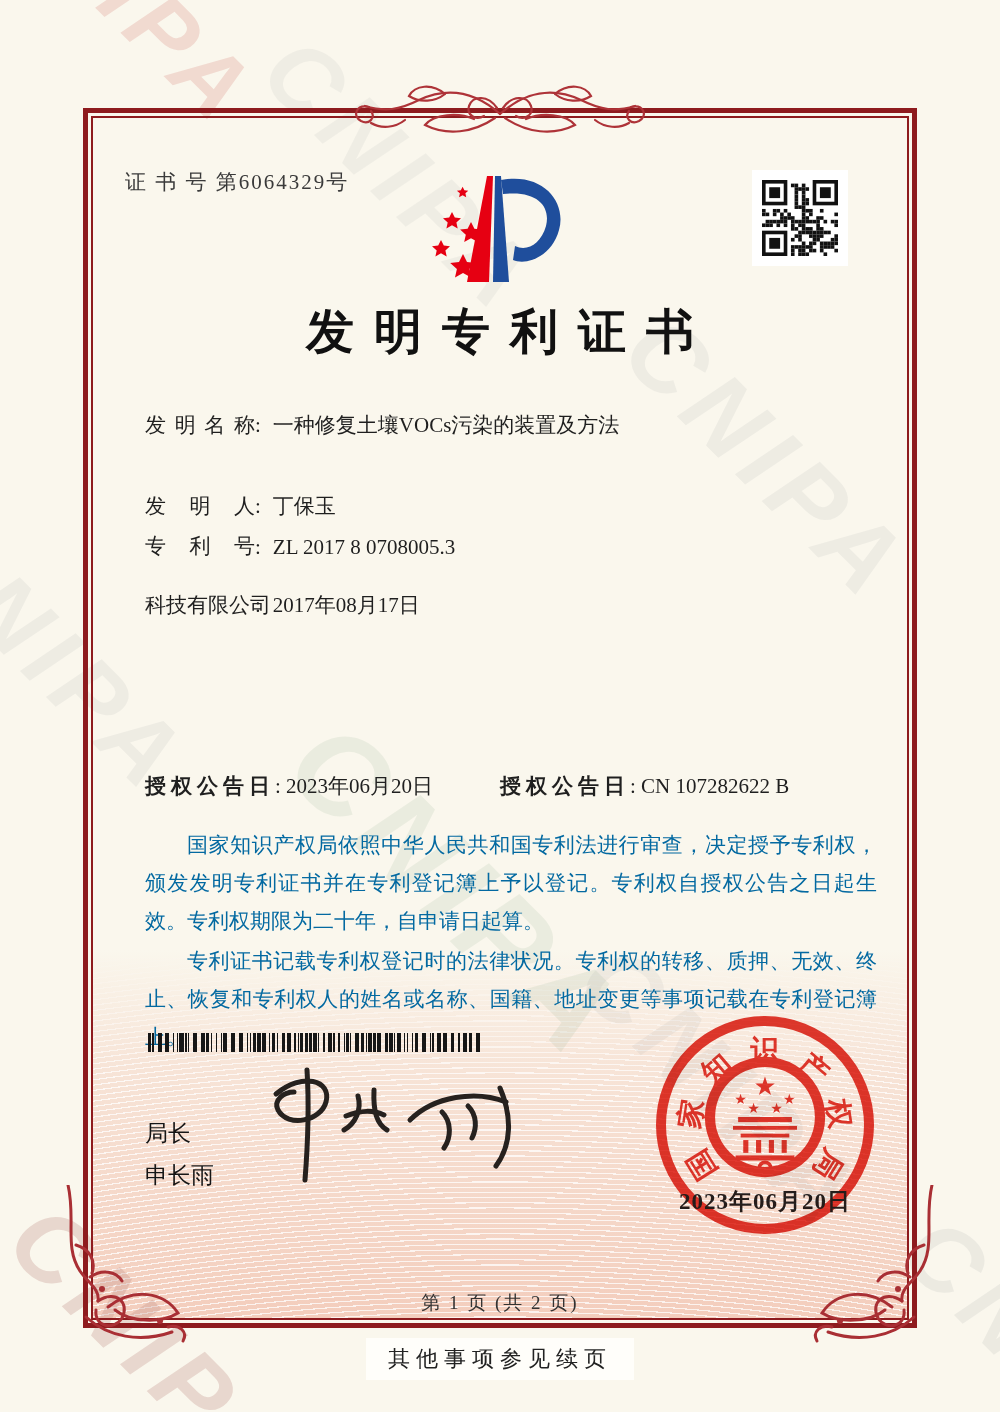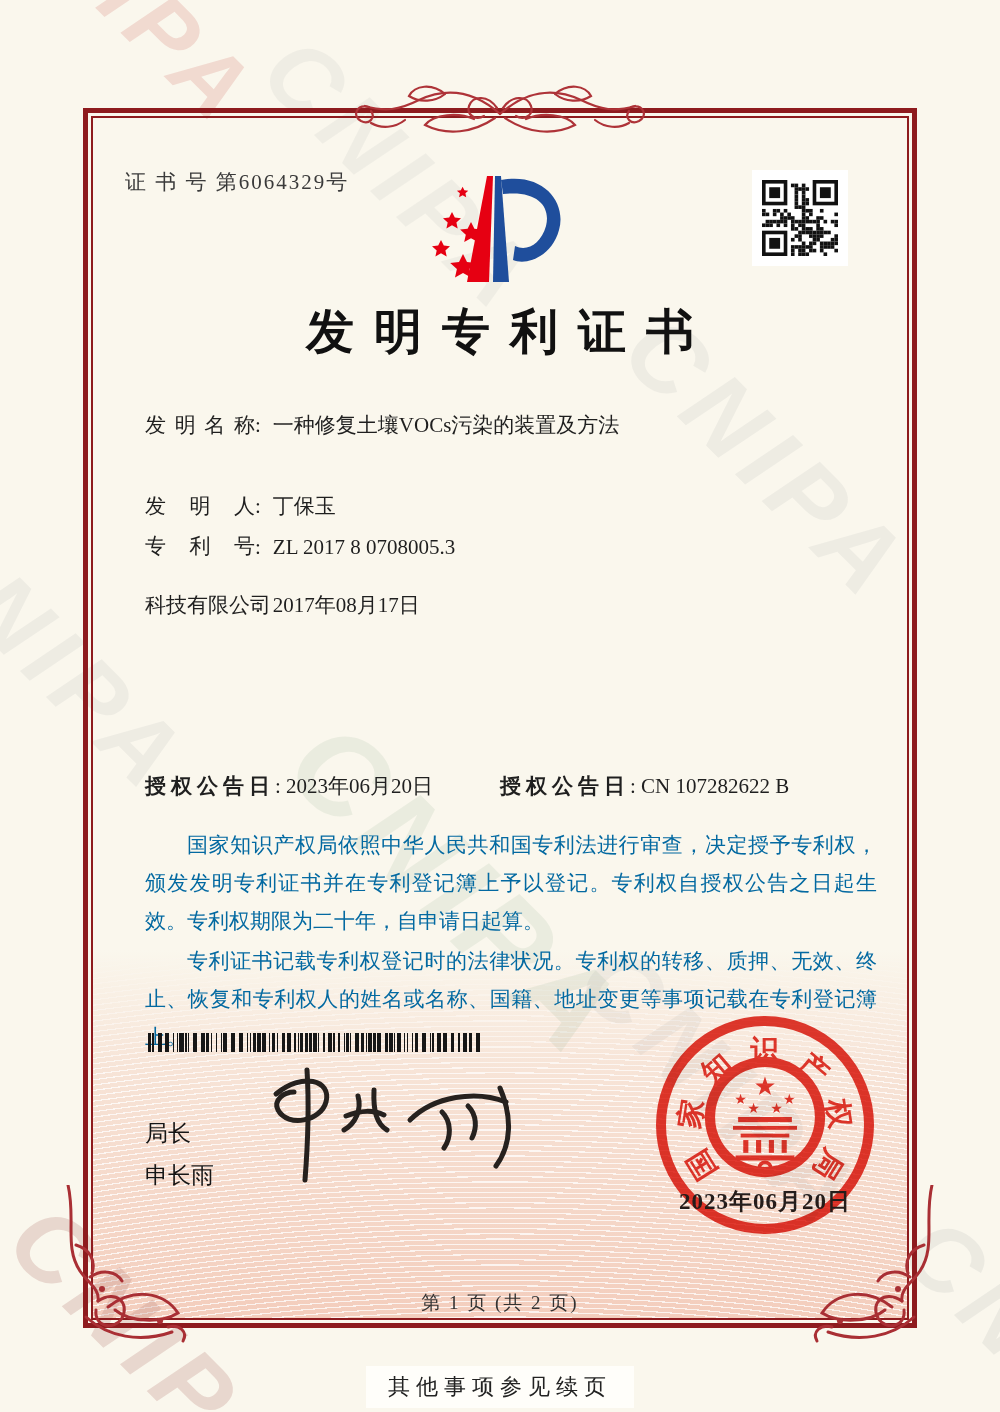--- a/index.html
+++ b/index.html
@@ -72,21 +72,21 @@
   }
   .seal-emblem { position:absolute; left:50%; top:46%; transform:translate(-50%,-50%); }
   .seal-date {
     position:absolute; left:0; top:160px; width:100%; text-align:center;
     font-size:23px; font-weight:bold; color:#262120; letter-spacing:1px;
   }
   
   .page-info { position:absolute; left:0; top:1290px; width:100%; text-align:center; font-size:19px; color:#333; z-index:4; letter-spacing:2px; }
   .footer-note {
     position:absolute; left:50%; top:1338px; transform:translateX(-50%);
-    background:#FFFEFA; padding:6px 22px; font-size:22px; letter-spacing:6px; color:#222; z-index:4;margin-top:28px;
+    background:#FFFEFA; padding:6px 22px; font-size:22px; letter-spacing:6px; color:#222; z-index:4;
   }
 </style>
 </head>
 <body>
 
 <div class="page">
 
   <div class="wm" style="left:-40px; top:-60px; font-size:92px; color:#C5473F; opacity:.16;">CNIPA</div>
   <div class="wm" style="left:230px; top:120px; font-size:96px; color:#9aa0a0; opacity:.10;">CNIPA</div>
   <div class="wm" style="left:590px; top:400px; font-size:100px; color:#9aa0a0; opacity:.12;">CNIPA</div>

